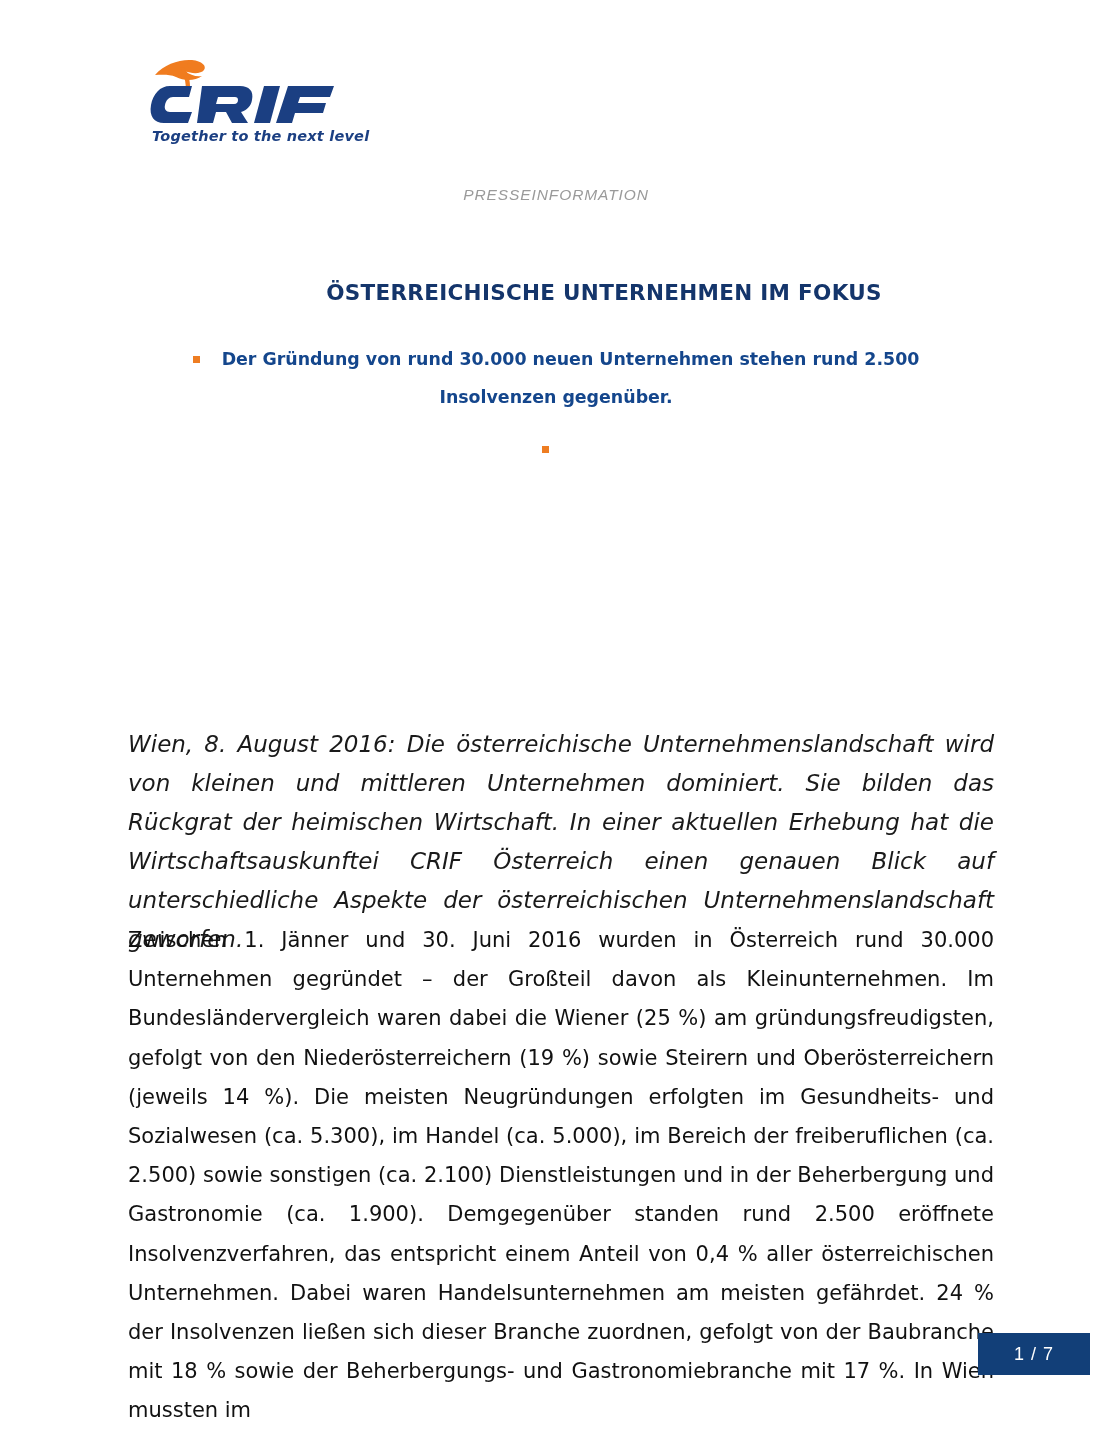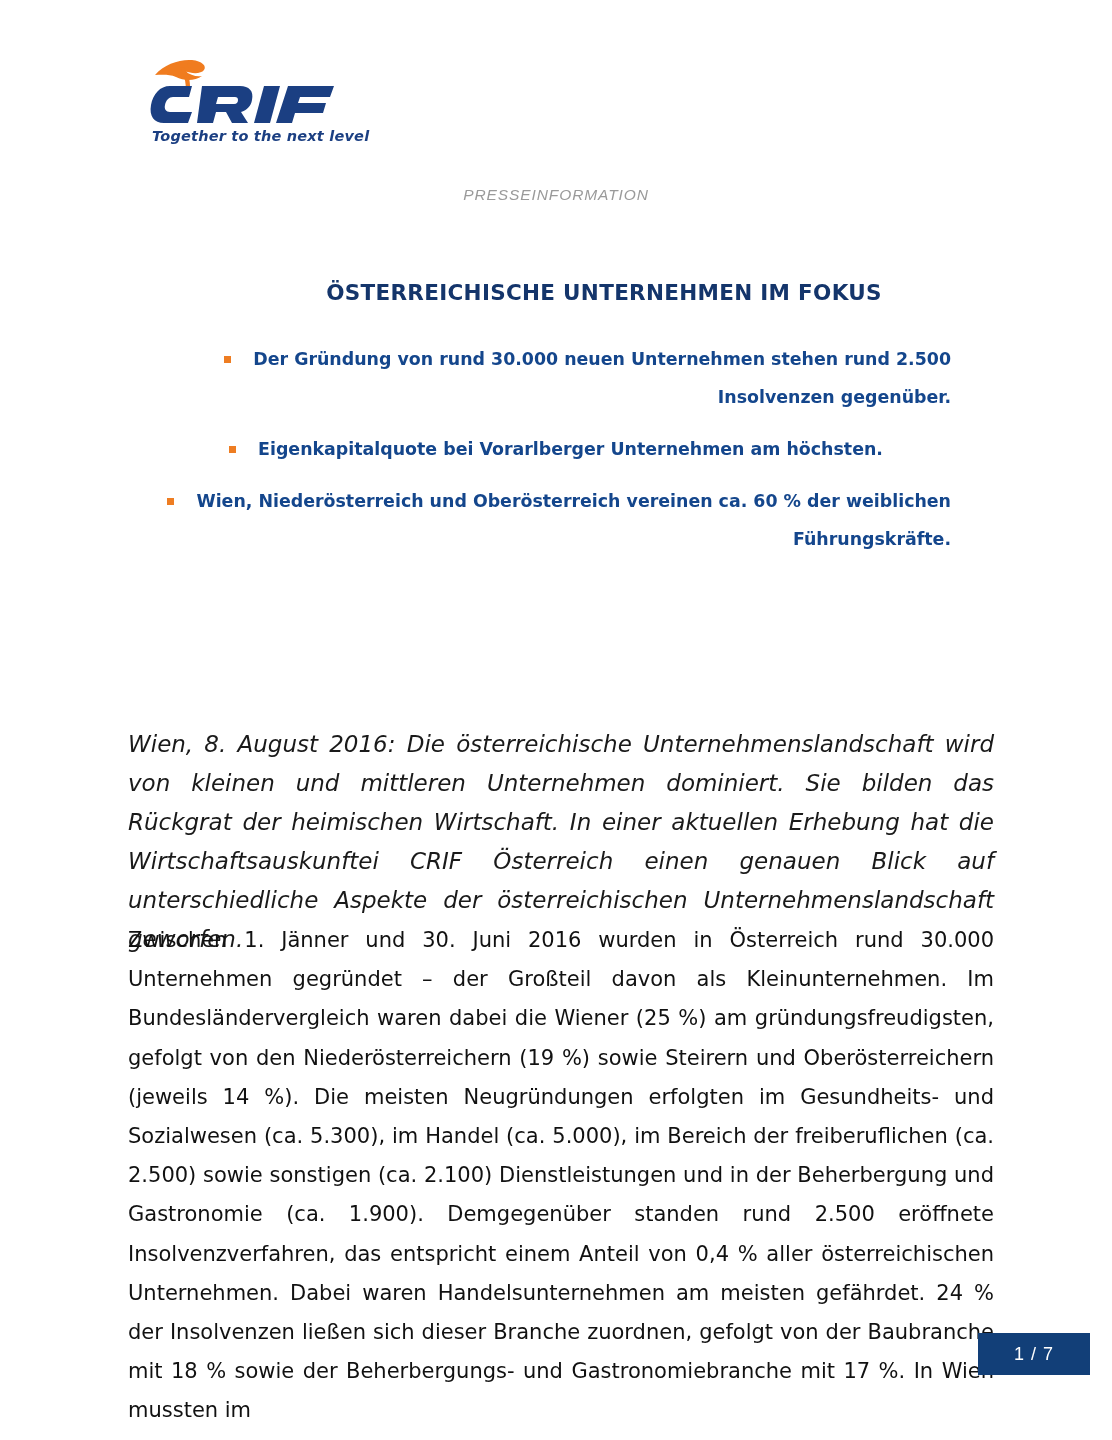--- a/index.html
+++ b/index.html
@@ -101,21 +101,21 @@
     margin-bottom: 14px;
   }
   .bullet-text {
     display: inline-block;
     max-width: 790px;
     font-family: "DejaVu Sans", sans-serif;
     font-weight: bold;
     font-size: 17.4px;
     line-height: 38px;
     color: #14468c;
-    text-align: right;
+    text-align: center;
   }
   .bullet-marker {
     display: inline-block;
     width: 7px;
     height: 7px;
     background: #ee7d22;
     vertical-align: middle;
     margin-right: 22px;
     margin-bottom: 2px;
   }
@@ -205,27 +205,24 @@
 
   <h1 class="doc-title">ÖSTERREICHISCHE UNTERNEHMEN IM FOKUS</h1>
 
   <div class="bullets">
 
     <div class="bullet-row">
       <span class="bullet-text"><span class="bullet-marker"></span><span>Der Gründung von rund 30.000 neuen Unternehmen stehen rund 2.500 Insolvenzen gegenüber.</span></span>
     </div>
 
     <div class="bullet-row">
-      <span class="bullet-text"><span class="bullet-marker"></span><span>Eigenkapitalquote bei Vorarlberger Unternehmen am höchsten.</span></span>
+      <span class="bullet-text"><span class="bullet-marker"></span></span>
     </div>
 
 
-    <div class="bullet-row">
-      <span class="bullet-text"><span class="bullet-marker"></span><span>Wien, Niederösterreich und Oberösterreich vereinen ca. 60 % der weiblichen Führungskräfte.</span></span>
-    </div>
 
   </div>
 
   <p class="lead">Wien, 8. August 2016: Die österreichische Unternehmenslandschaft wird von kleinen und mittleren Unternehmen dominiert. Sie bilden das Rückgrat der heimischen Wirtschaft. In einer aktuellen Erhebung hat die Wirtschaftsauskunftei CRIF Österreich einen genauen Blick auf unterschiedliche Aspekte der österreichischen Unternehmenslandschaft geworfen.</p>
 
   <p class="body-par">Zwischen 1. Jänner und 30. Juni 2016 wurden in Österreich rund 30.000 Unternehmen gegründet – der Großteil davon als Kleinunternehmen. Im Bundesländervergleich waren dabei die Wiener (25 %) am gründungsfreudigsten, gefolgt von den Niederösterreichern (19 %) sowie Steirern und Oberösterreichern (jeweils 14 %). Die meisten Neugründungen erfolgten im Gesundheits- und Sozialwesen (ca. 5.300), im Handel (ca. 5.000), im Bereich der freiberuflichen (ca. 2.500) sowie sonstigen (ca. 2.100) Dienstleistungen und in der Beherbergung und Gastronomie (ca. 1.900). Demgegenüber standen rund 2.500 eröffnete Insolvenzverfahren, das entspricht einem Anteil von 0,4 % aller österreichischen Unternehmen. Dabei waren Handelsunternehmen am meisten gefährdet. 24 % der Insolvenzen ließen sich dieser Branche zuordnen, gefolgt von der Baubranche mit 18 % sowie der Beherbergungs- und Gastronomiebranche mit 17 %. In Wien mussten im</p>
 
   <div class="page-num">1 / 7</div>
 
 </div>

